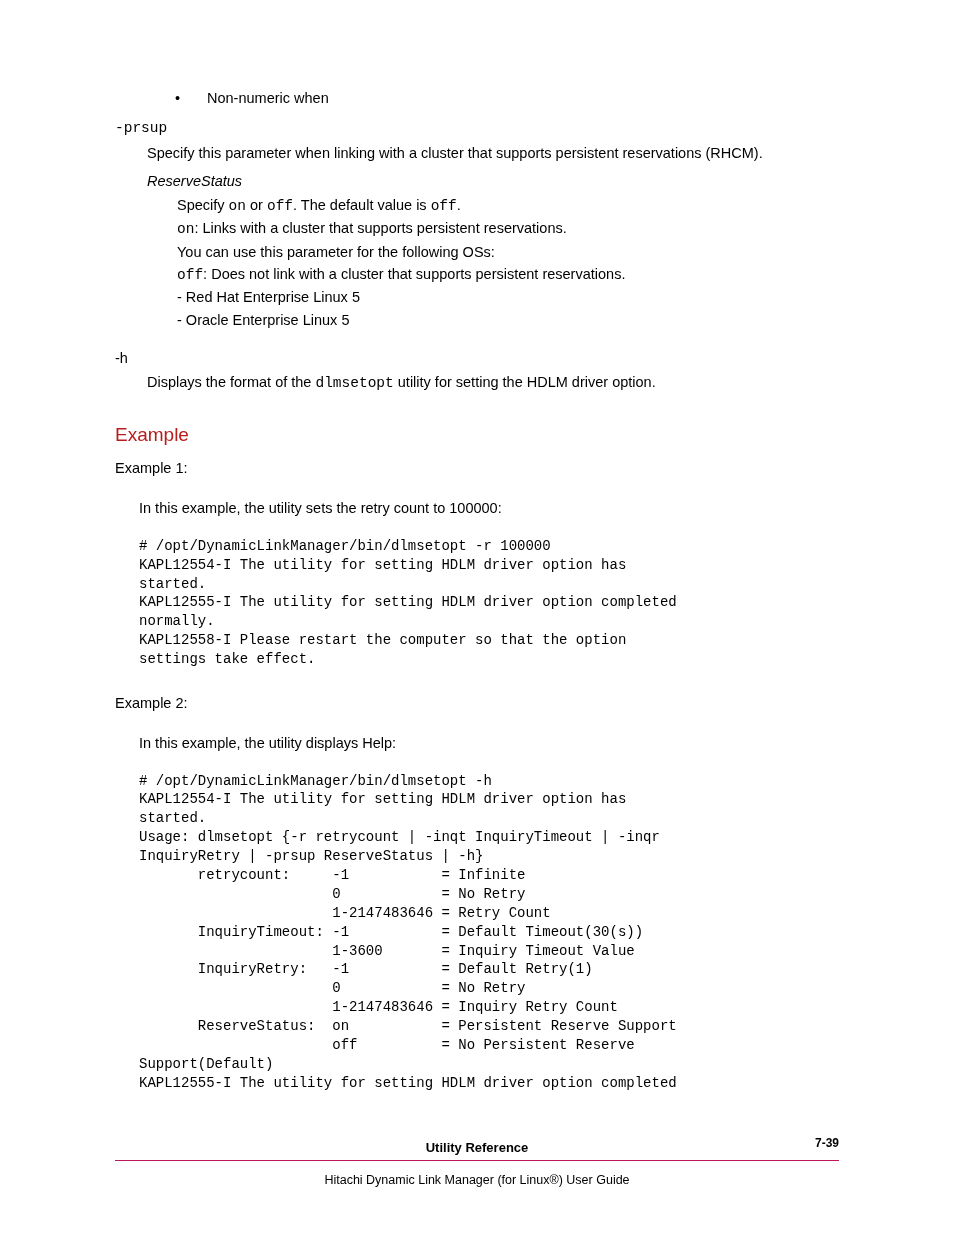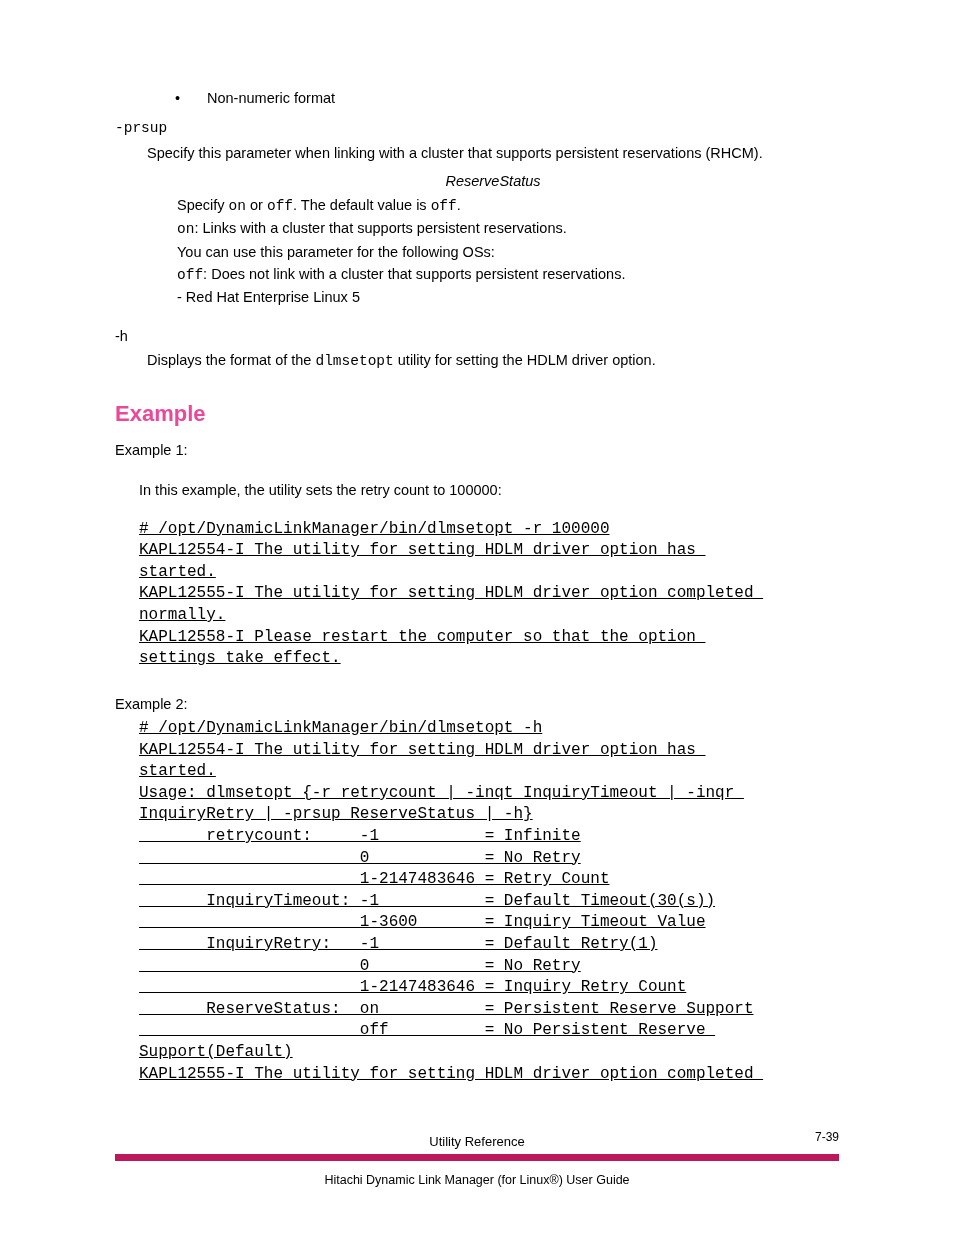--- a/index.html
+++ b/index.html
@@ -9,57 +9,57 @@
     background: #fff;
     font-family: Verdana, Geneva, sans-serif;
     font-size: 14.5px;
     color: #000;
     line-height: 1.4;
     position: relative;
     padding: 88px 115px 0 115px;
   }
   .content { width: 100%; }
   .mono { font-family: "Courier New", Courier, monospace; }
-  .italic { font-style: italic; text-align: center; }
+  .italic { font-style: italic; }
   .bullet-row { display: flex; padding-left: 60px; margin-bottom: 8px; }
   .bullet-row .dot { width: 32px; flex-shrink: 0; }
   .param-name { padding-left: 0; margin-top: 10px; margin-bottom: 4px; }
   .param-body { padding-left: 32px; }
   .sub-body { padding-left: 62px; }
   .sub-head { padding-left: 32px; margin-top: 8px; margin-bottom: 4px; }
   .pline { margin-bottom: 2px; }
   .section-h {
-    color: #ec4899;
-    font-weight: bold;
-    font-size: 22px;
+    color: #b91c1c;
+    font-weight: normal;
+    font-size: 19px;
     margin-top: 28px;
     margin-bottom: 10px;
   }
   .ex-label { margin-top: 8px; margin-bottom: 4px; }
   .ex-desc { padding-left: 24px; margin-bottom: 18px; margin-top: 20px; }
   .codeblock {
     font-family: "Courier New", Courier, monospace;
     white-space: pre;
-    font-size: 16px;
+    font-size: 14px;
     line-height: 1.35;
     padding-left: 24px;
     margin-bottom: 24px;
-    text-decoration: underline;
   }
   .footer {
     position: absolute;
     bottom: 46px;
     left: 115px;
     right: 115px;
   }
   .footer-top {
     display: flex;
     align-items: baseline;
-    border-bottom: 7px solid #be185d;
+    border-bottom: 1px solid #be185d;
     padding-bottom: 2px;
+    font-weight: bold;
   }
   .footer-title {
     flex: 1;
     text-align: center;
     font-size: 13px;
   }
   .footer-page {
     font-size: 12px;
     position: absolute;
     right: 0;
@@ -71,21 +71,21 @@
     margin-top: 11px;
   }
 </style>
 </head>
 <body>
 
 <div class="content">
 
   <div class="bullet-row">
     <span class="dot">•</span>
-    <span>Non-numeric format</span>
+    <span>Non-numeric when</span>
   </div>
 
   <div class="param-name mono">-prsup</div>
   <div class="param-body pline">Specify this parameter when linking with a cluster that supports persistent reservations (RHCM).</div>
 
   <div class="sub-head italic">ReserveStatus</div>
 
   <div class="sub-body pline">
     <span>Specify </span><span class="mono">on</span><span> or </span><span class="mono">off</span><span>. The default value is </span><span class="mono">off</span><span>.</span>
   </div>
@@ -93,39 +93,41 @@
   <div class="sub-body pline">
     <span class="mono">on</span><span>: Links with a cluster that supports persistent reservations.</span>
   </div>
 
   <div class="sub-body pline">You can use this parameter for the following OSs:</div>
 
   <div class="sub-body pline">
     <span class="mono">off</span><span>: Does not link with a cluster that supports persistent reservations.</span>
   </div>
   <div class="sub-body pline">- Red Hat Enterprise Linux 5</div>
+  <div class="sub-body pline">- Oracle Enterprise Linux 5</div>
 
   <div class="param-name" style="margin-top:18px;">-h</div>
   <div class="param-body pline">
     <span>Displays the format of the </span><span class="mono">dlmsetopt</span><span> utility for setting the HDLM driver option.</span>
   </div>
 
   <div class="section-h">Example</div>
 
   <div class="ex-label">Example 1:</div>
   <div class="ex-desc">In this example, the utility sets the retry count to 100000:</div>
   <div class="codeblock"># /opt/DynamicLinkManager/bin/dlmsetopt -r 100000
 KAPL12554-I The utility for setting HDLM driver option has 
 started.
 KAPL12555-I The utility for setting HDLM driver option completed 
 normally.
 KAPL12558-I Please restart the computer so that the option 
 settings take effect.</div>
 
   <div class="ex-label">Example 2:</div>
+  <div class="ex-desc">In this example, the utility displays Help:</div>
   <div class="codeblock"># /opt/DynamicLinkManager/bin/dlmsetopt -h
 KAPL12554-I The utility for setting HDLM driver option has 
 started.
 Usage: dlmsetopt {-r retrycount | -inqt InquiryTimeout | -inqr 
 InquiryRetry | -prsup ReserveStatus | -h}
        retrycount:     -1           = Infinite
                        0            = No Retry
                        1-2147483646 = Retry Count
        InquiryTimeout: -1           = Default Timeout(30(s))
                        1-3600       = Inquiry Timeout Value

